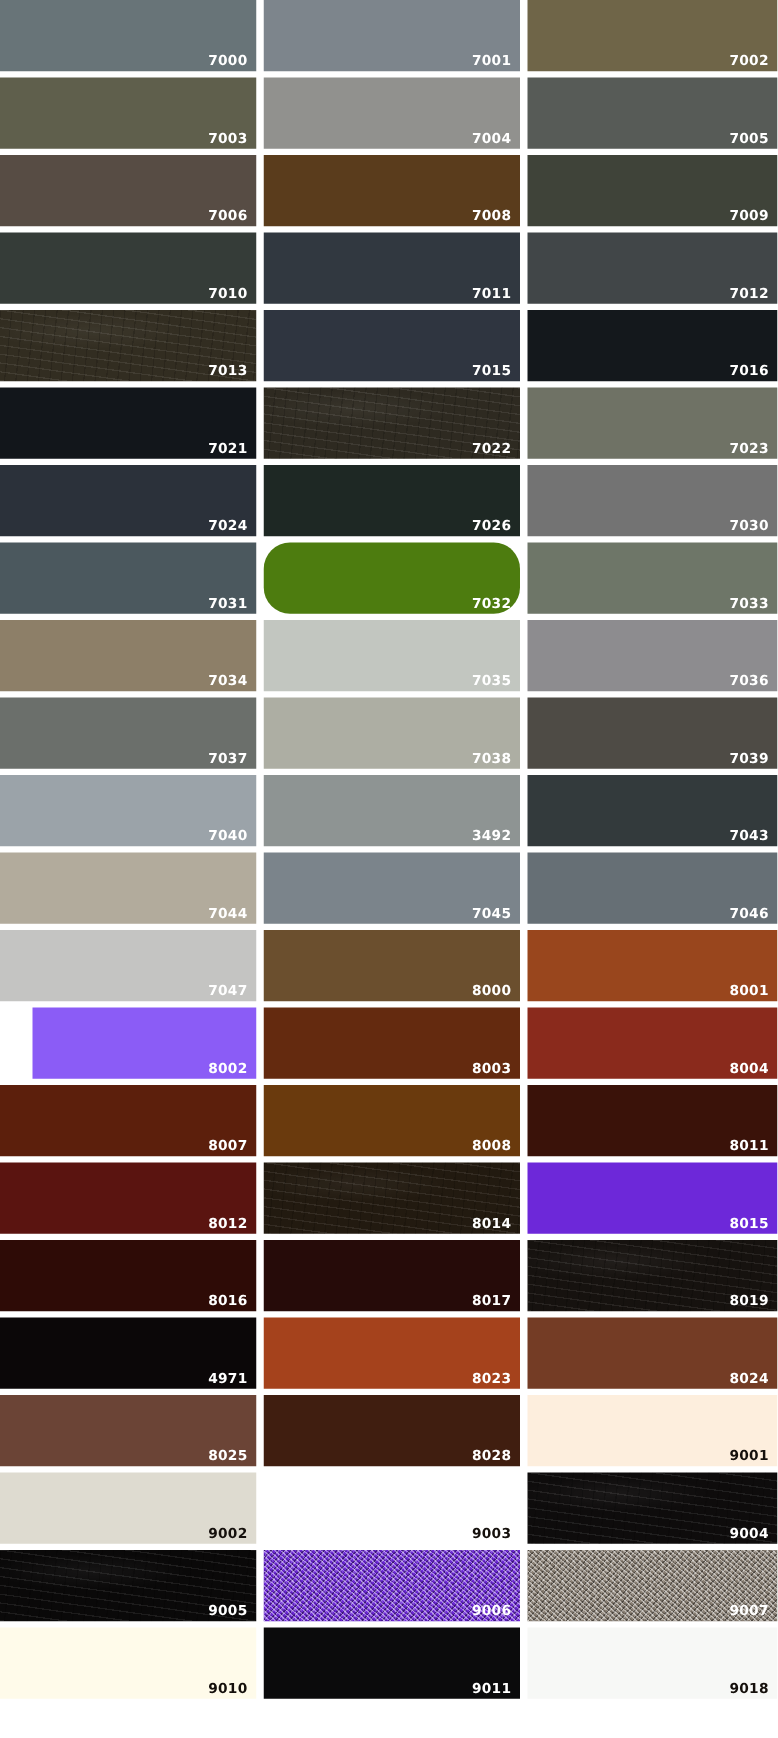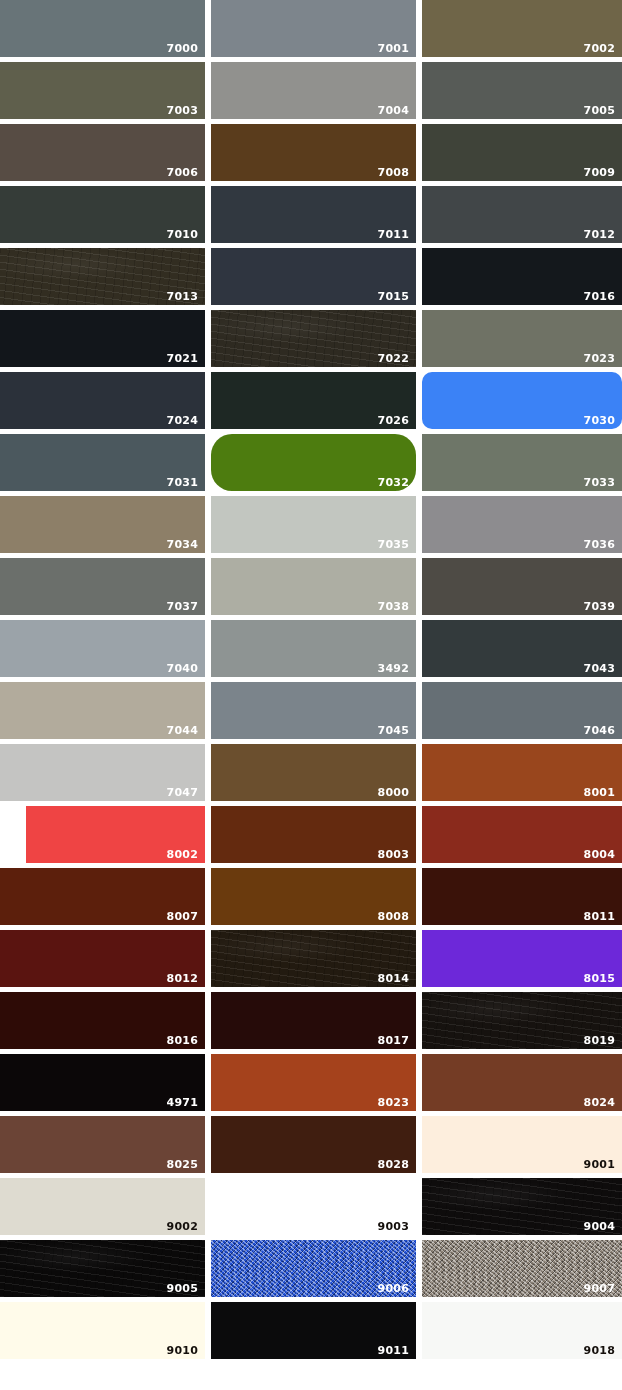--- a/index.html
+++ b/index.html
@@ -139,21 +139,21 @@
       <span class="code light">7023</span>
     </div>
     <div class="swatch " style="background: rgb(43, 49, 58);">
       <div class="tex"></div>
       <span class="code light">7024</span>
     </div>
     <div class="swatch " style="background: rgb(30, 40, 36);">
       <div class="tex"></div>
       <span class="code light">7026</span>
     </div>
-    <div class="swatch " style="background: #3b82f6; border-radius: 10px;">
+    <div class="swatch " style="background: #737373;">
       <div class="tex"></div>
       <span class="code light">7030</span>
     </div>
     <div class="swatch " style="background: rgb(75, 88, 94);">
       <div class="tex"></div>
       <span class="code light">7031</span>
     </div>
     <div class="swatch " style="background: #4d7c0f; border-radius: 21px;">
       <div class="tex"></div>
       <span class="code light">7032</span>
@@ -215,21 +215,21 @@
       <span class="code light">7047</span>
     </div>
     <div class="swatch " style="background: rgb(107, 79, 46);">
       <div class="tex"></div>
       <span class="code light">8000</span>
     </div>
     <div class="swatch " style="background: rgb(153, 70, 29);">
       <div class="tex"></div>
       <span class="code light">8001</span>
     </div>
-    <div class="swatch " style="background: #ef4444; margin-left: 26px;">
+    <div class="swatch " style="background: #8b5cf6; margin-left: 26px;">
       <div class="tex"></div>
       <span class="code light">8002</span>
     </div>
     <div class="swatch " style="background: rgb(100, 42, 15);">
       <div class="tex"></div>
       <span class="code light">8003</span>
     </div>
     <div class="swatch " style="background: rgb(138, 42, 28);">
       <div class="tex"></div>
       <span class="code light">8004</span>
@@ -303,21 +303,21 @@
       <span class="code dark">9003</span>
     </div>
     <div class="swatch tex-scuff" style="background: rgb(14, 12, 12);">
       <div class="tex"></div>
       <span class="code light">9004</span>
     </div>
     <div class="swatch tex-scuff" style="background: rgb(10, 9, 9);">
       <div class="tex"></div>
       <span class="code light">9005</span>
     </div>
-    <div class="swatch tex-metal" style="background: #1d4ed8;">
+    <div class="swatch tex-metal" style="background: #6d28d9;">
       <div class="tex"></div>
       <span class="code light">9006</span>
     </div>
     <div class="swatch tex-metal" style="background: rgb(138, 128, 116);">
       <div class="tex"></div>
       <span class="code light">9007</span>
     </div>
     <div class="swatch " style="background: rgb(255, 251, 234);">
       <div class="tex"></div>
       <span class="code dark">9010</span>

